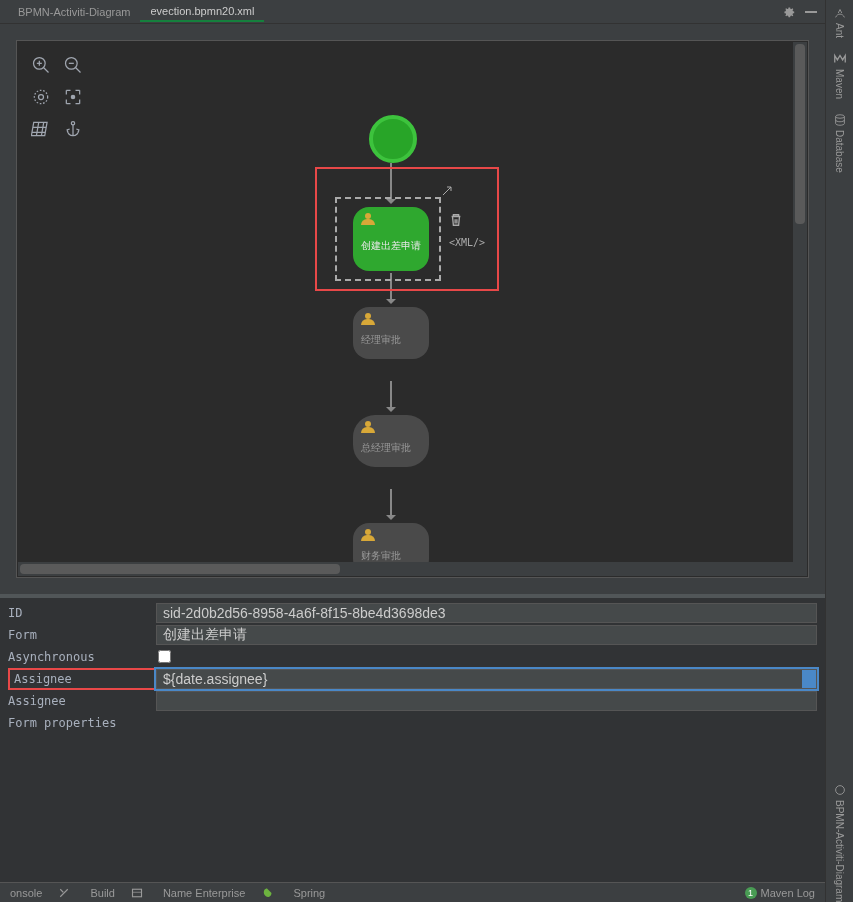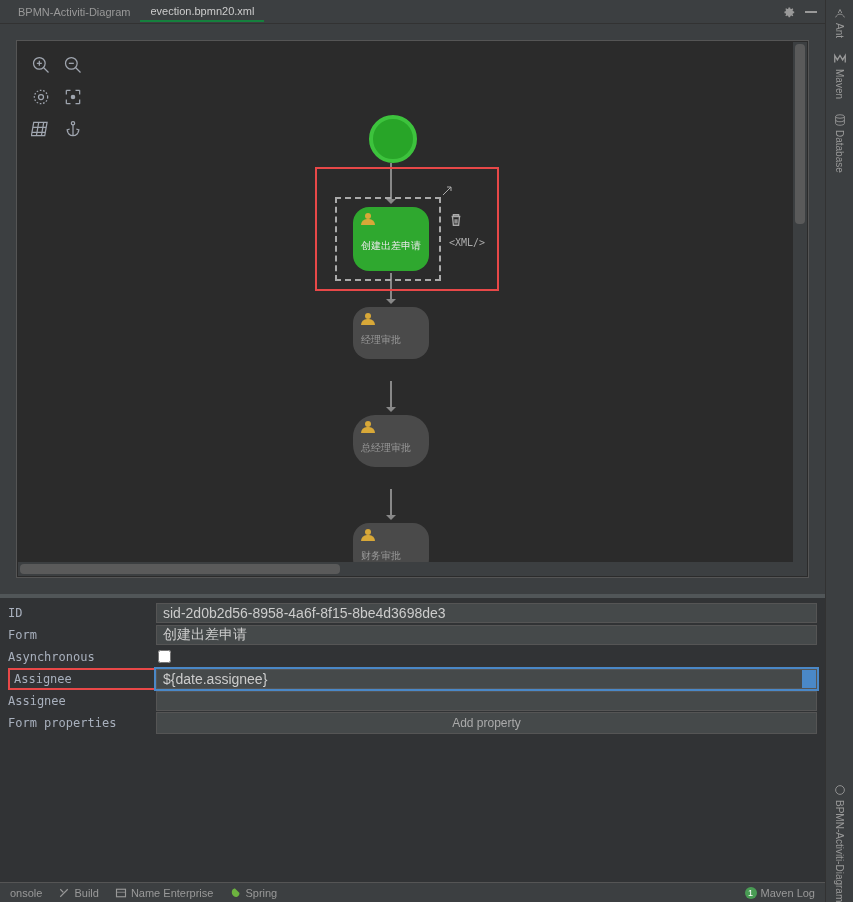--- a/index.html
+++ b/index.html
@@ -49,21 +49,21 @@
 .props { flex:1; background:#313335; overflow:auto; padding:4px 8px; }
 .prop-row { display:flex; align-items:center; height:22px; border-bottom:1px solid #2b2b2b00; }
 .prop-lbl { width:148px; font-family:Consolas,monospace; font-size:12px; color:#a8b0bd; }
 .prop-val { flex:1; background:#45494a; height:20px; padding:2px 6px; color:#ccc; font-size:14px; border:1px solid #555; display:flex; align-items:center; }
 .chk { margin-left:2px; }
 .assignee-lbl { border:2px solid #e84848; background:#313335; padding:2px 4px; width:148px; }
 .assignee-val { outline:2px solid #4a88c7; position:relative; }
 .assignee-val::after { content:''; position:absolute; right:0; top:0; bottom:0; width:14px; background:#4a88c7; }
 .add-prop { text-align:center; flex:1; background:#45494a; height:22px; line-height:20px; border:1px solid #555; color:#aaa; }
 .status-bar { height:20px; background:#3c3f41; border-top:1px solid #555; display:flex; align-items:center; padding:0 10px; gap:16px; font-size:11px; color:#999; }
-.sb-item { display:flex; align-items:center; gap:4px; }
+.sb-item { display:flex; align-items:center; gap:20px; }
 .sb-item svg { width:12px; height:12px; stroke:#999; fill:none; }
 .sb-right { margin-left:auto; display:flex; align-items:center; gap:4px; }
 .green-dot { width:12px; height:12px; border-radius:50%; background:#499c54; color:#fff; font-size:9px; text-align:center; line-height:12px; }
 .right-rail { position:absolute; right:0; top:0; width:28px; height:902px; background:#3c3f41; border-left:1px solid #323232; display:flex; flex-direction:column; align-items:center; padding-top:6px; gap:14px; }
 .rail-item { writing-mode:vertical-rl; font-size:10px; color:#999; cursor:pointer; display:flex; align-items:center; gap:3px; }
 .rail-ic { width:14px; height:14px; display:block; }
 .rail-ic svg { width:14px; height:14px; }
 .rail-spacer { flex:1; }
 </style>
 </head>
@@ -188,21 +188,20 @@
     <div class="prop-row">
         <div class="prop-lbl assignee-lbl">Assignee</div>
         <div class="prop-val assignee-val">${date.assignee}</div>
       </div>
     <div class="prop-row">
         <div class="prop-lbl">Assignee</div>
         <div class="prop-val"></div>
       </div>
     <div class="prop-row">
         <div class="prop-lbl">Form properties</div>
-        <div class="add-prop">Add property</div>
       </div>
   </div>
 
   <div class="status-bar">
     <span>onsole</span>
     <span class="sb-item">
         <svg viewBox="0 0 16 16">
           <path d="M3 13L13 3M3 3l4 4" stroke-width="1.5"></path>
         </svg>
         <span>Build</span>

